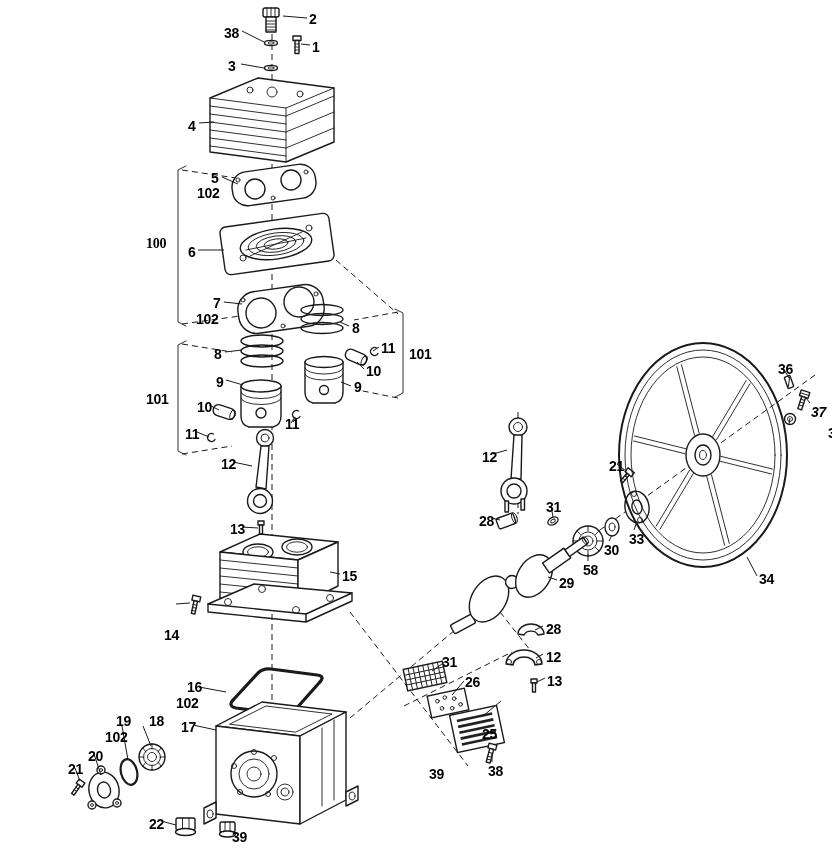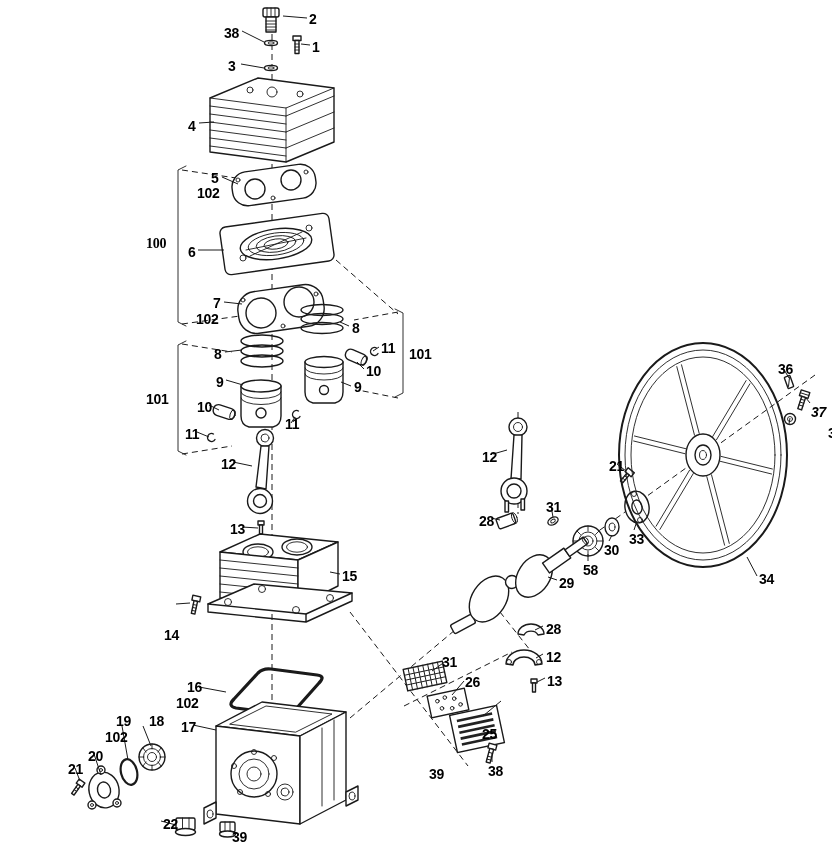--- a/index.html
+++ b/index.html
@@ -469,16 +469,16 @@
       <span class="part-label" style="left: 465px; top: 675px;">26</span>
       <span class="part-label" style="left: 181px; top: 720px;">17</span>
       <span class="part-label" style="left: 482px; top: 695px; margin-top: 32px;">25</span>
       <span class="part-label" style="left: 116px; top: 714px;">19</span>
       <span class="part-label" style="left: 137px; top: 714px; margin-left: 12px;">18</span>
       <span class="part-label" style="left: 105px; top: 730px;">102</span>
       <span class="part-label" style="left: 88px; top: 749px;">20</span>
       <span class="part-label" style="left: 68px; top: 762px;">21</span>
       <span class="part-label" style="left: 488px; top: 764px;">38</span>
       <span class="part-label" style="left: 429px; top: 767px;">39</span>
-      <span class="part-label" style="left: 149px; top: 817px; margin-left: 14px;">22</span>
+      <span class="part-label" style="left: 149px; top: 817px;">22</span>
       <span class="part-label" style="left: 232px; top: 830px;">39</span>
     </div>
 </div>
 
 </body></html>

